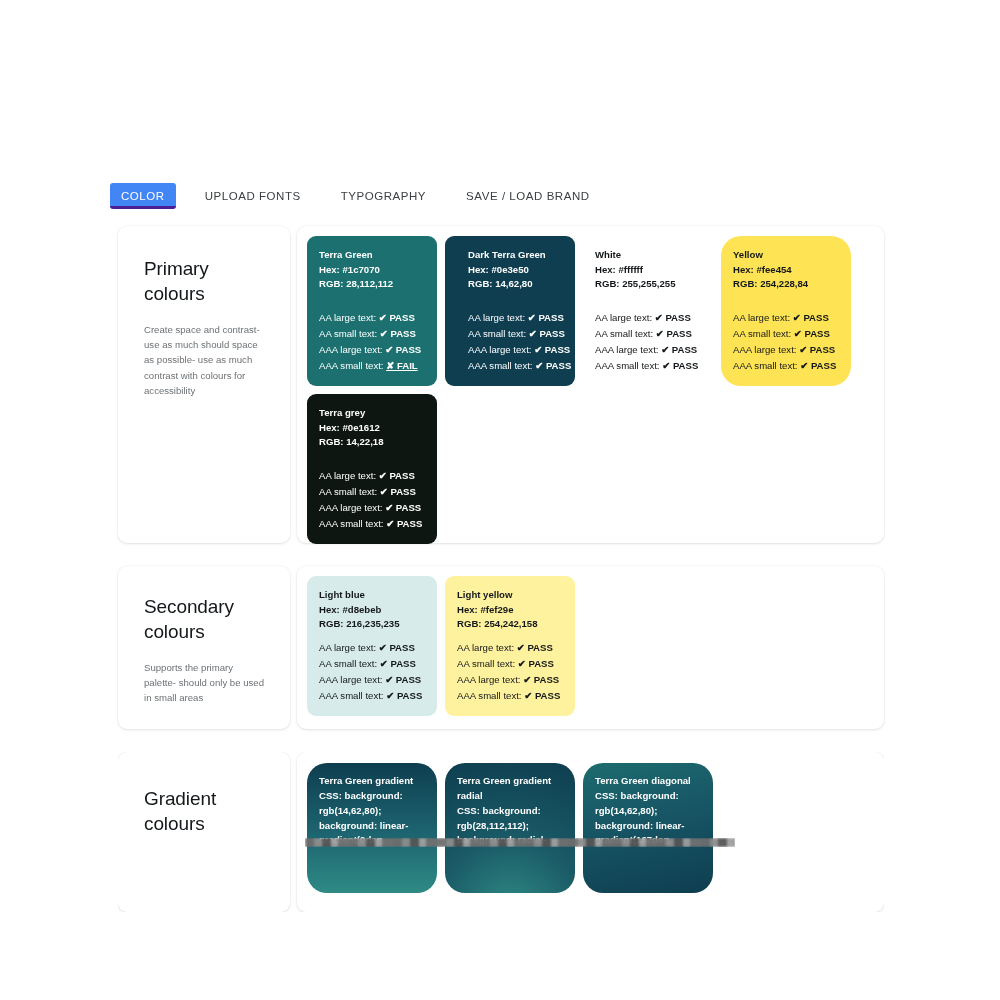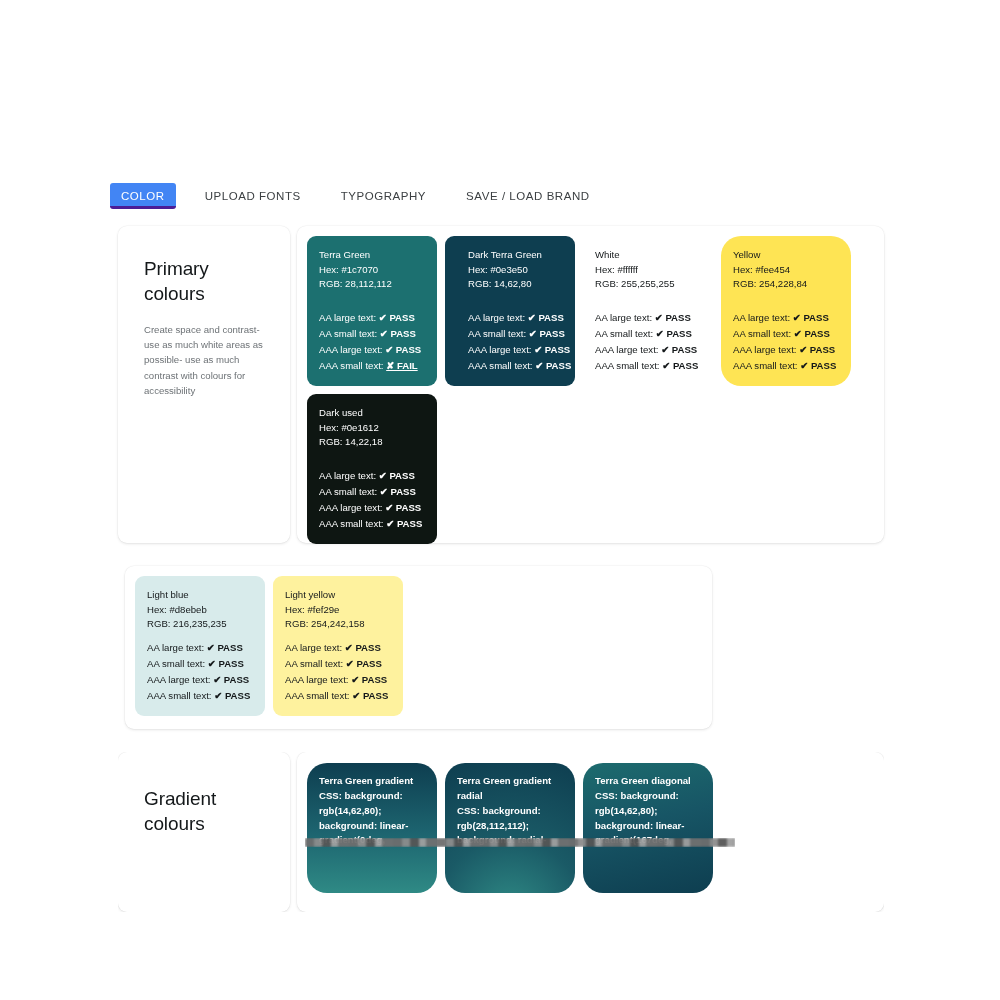--- a/index.html
+++ b/index.html
@@ -104,21 +104,21 @@
     border-radius: 9px;
     padding: 12px 12px 12px 12px;
     display: flex;
     flex-direction: column;
   }
   .swatch .meta { margin-bottom: 0; }
   .swatch .name,
   .swatch .hex,
   .swatch .rgb {
     font-size: 9.6px;
-    font-weight: normal;
+    font-weight: bold;
     line-height: 1.53;
     white-space: nowrap;
   }
   .swatch .checks {
     margin-top: auto;
   }
   .swatch .check {
     font-size: 9.6px;
     line-height: 1.66;
     white-space: nowrap;
@@ -155,21 +155,21 @@
       <button class="tab">UPLOAD FONTS</button>
       <span class="tab-spacer"></span>
       <button class="tab">TYPOGRAPHY</button>
       <span class="tab-spacer"></span>
       <button class="tab">SAVE / LOAD BRAND</button>
     </div>
 
   <div class="section" id="sec-primary" style="left:118px; top:226px; width:766px; height:317px;">
     <div class="panel side-panel" style="width:172px;">
       <h2 class="side-title">Primary colours</h2>
-      <p class="side-desc">Create space and contrast- use as much white areas as possible- use as much contrast with colours for accessibility</p>
+      <p class="side-desc">Create space and contrast- use as much should space as possible- use as much contrast with colours for accessibility</p>
     </div>
     <div style="width:7px;"></div>
     <div class="panel cards-panel" style="width:587px;">
       <div class="cards-row" id="primary-cards">
           <div class="swatch" style="width: 130px; height: 150px; background: rgb(28, 112, 112); color: rgb(255, 255, 255);">
             <div class="meta">
               <div class="name">Terra Green</div>
               <div class="hex">Hex: #1c7070</div>
               <div class="rgb">RGB: 28,112,112</div>
             </div>
@@ -214,36 +214,40 @@
             </div>
             <div class="checks">
               <div class="check"><span>AA large text:</span> <span class="verdict">✔ PASS</span></div>
               <div class="check"><span>AA small text:</span> <span class="verdict">✔ PASS</span></div>
               <div class="check"><span>AAA large text:</span> <span class="verdict">✔ PASS</span></div>
               <div class="check"><span>AAA small text:</span> <span class="verdict">✔ PASS</span></div>
             </div>
           </div>
           <div class="swatch" style="width: 130px; height: 150px; background: rgb(14, 22, 18); color: rgb(255, 255, 255);">
             <div class="meta">
-              <div class="name">Dark used</div>
+              <div class="name">Terra grey</div>
               <div class="hex">Hex: #0e1612</div>
               <div class="rgb">RGB: 14,22,18</div>
             </div>
             <div class="checks">
               <div class="check"><span>AA large text:</span> <span class="verdict">✔ PASS</span></div>
               <div class="check"><span>AA small text:</span> <span class="verdict">✔ PASS</span></div>
               <div class="check"><span>AAA large text:</span> <span class="verdict">✔ PASS</span></div>
               <div class="check"><span>AAA small text:</span> <span class="verdict">✔ PASS</span></div>
             </div>
           </div>
         </div>
     </div>
   </div>
 
   <div class="section" id="sec-secondary" style="left:118px; top:566px; width:766px; height:163px;">
+    <div class="panel side-panel" style="width:172px; padding-top:28px;">
+      <h2 class="side-title">Secondary colours</h2>
+      <p class="side-desc">Supports the primary palette- should only be used in small areas</p>
+    </div>
     <div style="width:7px;"></div>
     <div class="panel cards-panel" style="width:587px;">
       <div class="cards-row" id="secondary-cards">
           <div class="swatch" style="width: 130px; height: 140px; background: rgb(216, 235, 235); color: rgb(20, 24, 26);">
             <div class="meta">
               <div class="name">Light blue</div>
               <div class="hex">Hex: #d8ebeb</div>
               <div class="rgb">RGB: 216,235,235</div>
             </div>
             <div class="checks">

